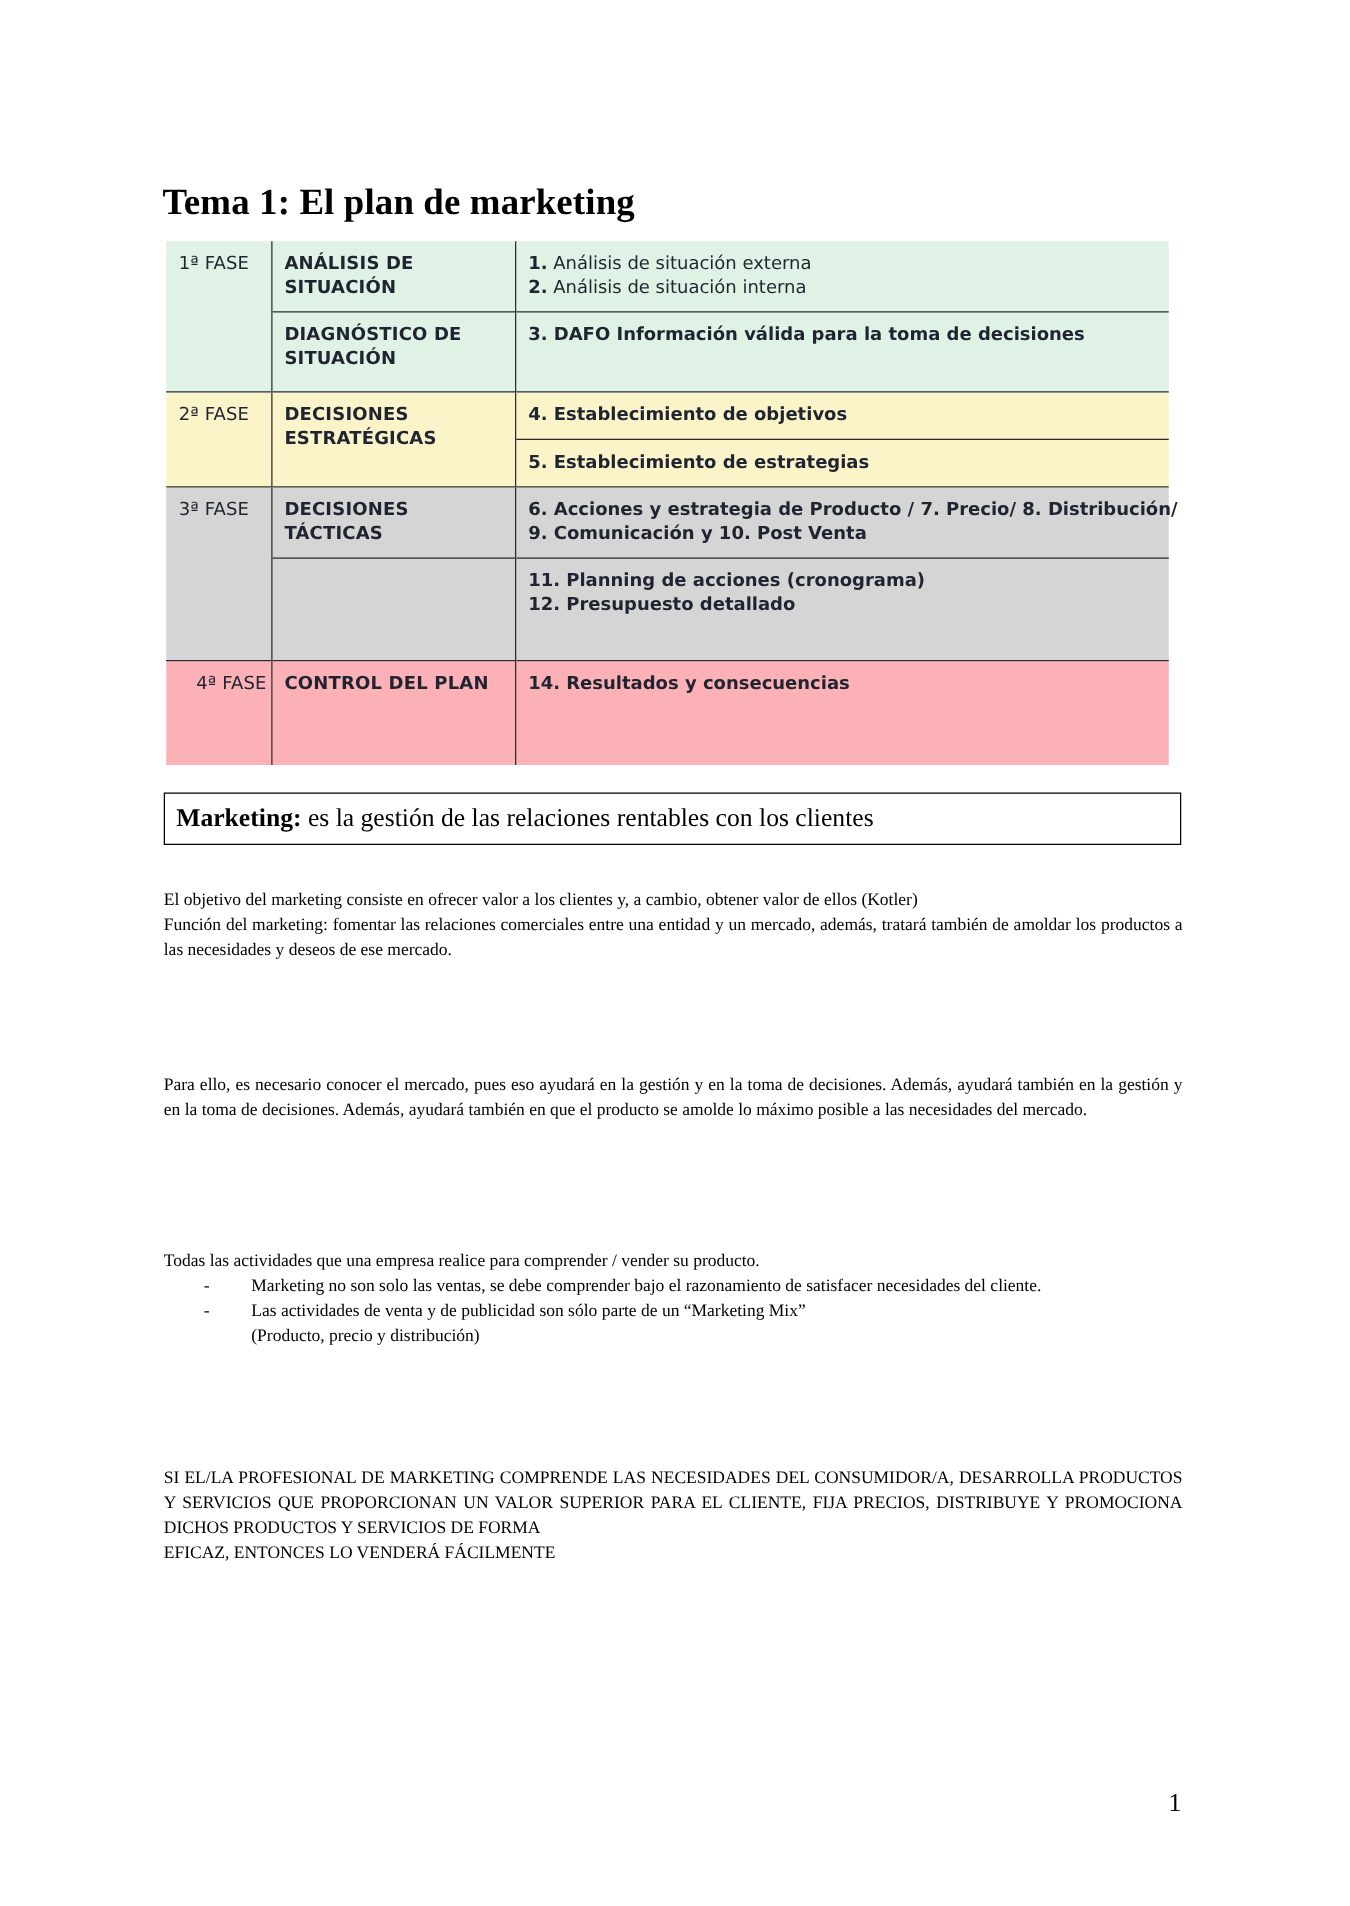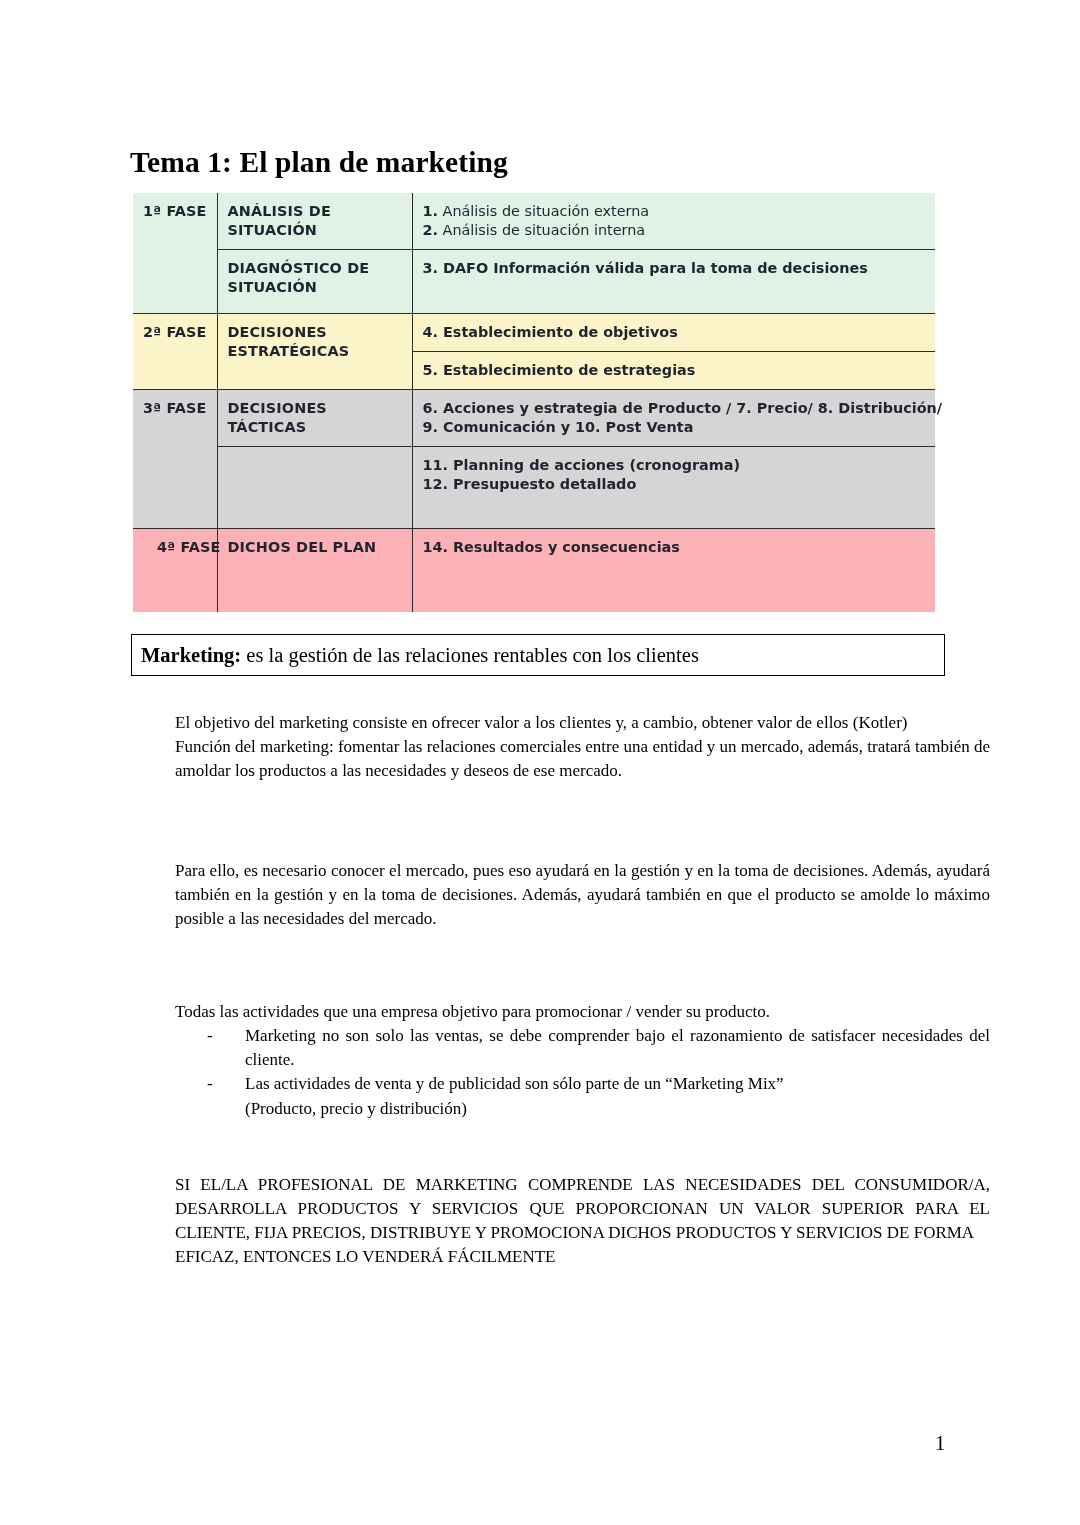--- a/index.html
+++ b/index.html
@@ -59,21 +59,21 @@
   }
   .col-phase  { width: 84px; }
   .col-block  { width: 195px; }
   .col-items  { width: 523px; }
 
   
   .hr-line  { border-top: 1.6px solid #2b2b2b !important; }
   .vr-left  { border-left: 1.6px solid #2b2b2b !important; }
 
   .cell-phase {
-    font-weight: bold;
+    font-weight: normal;
     letter-spacing: 0.1px;
     white-space: nowrap;
   }
   .cell-block {
     font-weight: bold;
     letter-spacing: 0.15px;
   }
   .cell-items { }
   .cell-items .ln { display: block; white-space: nowrap; }
   .cell-items .num { font-weight: bold; }
@@ -98,24 +98,23 @@
     line-height: 1.25;
     white-space: nowrap;
   }
   .def-box .term { font-weight: bold; }
 
   
   .body-block {
     position: absolute;
     left: 131px;
     width: 815px;
-    font-size: 17px;
+    font-size: 14px;
     line-height: 1.42;
     text-align: justify;
-    margin-left: 44px;
   }
   .body-block p { margin: 0; }
   .p-711  { top: 711px; }
   .p-859  { top: 859px; }
   .p-1000 { top: 1000px; }
   .p-1173 { top: 1173px; }
 
   .bullets {
     margin: 0;
     padding: 0;
@@ -204,21 +203,21 @@
       <tr>
         <td class="bg-gray cell-block vr-left hr-line"></td>
         <td class="bg-gray cell-items all-bold vr-left hr-line" style="padding-bottom:34px;">
           <span class="ln">11. Planning de acciones (cronograma)</span>
           <span class="ln">12. Presupuesto detallado</span>
         </td>
       </tr>
 
       <tr>
         <td class="bg-pink cell-phase hr-line" style="padding-bottom:55px;padding-left:24px;">4ª FASE</td>
-        <td class="bg-pink cell-block vr-left hr-line">DICHOS DEL PLAN</td>
+        <td class="bg-pink cell-block vr-left hr-line">CONTROL DEL PLAN</td>
         <td class="bg-pink cell-items all-bold vr-left hr-line">
           <span class="ln">14. Resultados y consecuencias</span>
         </td>
       </tr>
     </tbody>
   </table>
 
   <div class="def-box">
     <span class="term">Marketing:</span><span> es la gestión de las relaciones rentables con los clientes</span>
   </div>
@@ -226,21 +225,21 @@
   <div class="body-block p-711">
     <p>El objetivo del marketing consiste en ofrecer valor a los clientes y, a cambio, obtener valor de ellos (Kotler)</p>
     <p>Función del marketing: fomentar las relaciones comerciales entre una entidad y un mercado, además, tratará también de amoldar los productos a las necesidades y deseos de ese mercado.</p>
   </div>
 
   <div class="body-block p-859">
     <p>Para ello, es necesario conocer el mercado, pues eso ayudará en la gestión y en la toma de decisiones. Además, ayudará también en la gestión y en la toma de decisiones. Además, ayudará también en que el producto se amolde lo máximo posible a las necesidades del mercado.</p>
   </div>
 
   <div class="body-block p-1000">
-    <p>Todas las actividades que una empresa objetivo para promocionar / vender su producto.</p>
+    <p>Todas las actividades que una empresa realice para comprender / vender su producto.</p>
     <ul class="bullets">
       <li>
         <span class="dash">-</span>
         <span>Marketing no son solo las ventas, se debe comprender bajo el razonamiento de satisfacer necesidades del cliente.</span>
       </li>
       <li>
         <span class="dash">-</span>
         <span>Las actividades de venta y de publicidad son sólo parte de un “Marketing Mix”</span>
         <span class="sub">(Producto, precio y distribución)</span>
       </li>

